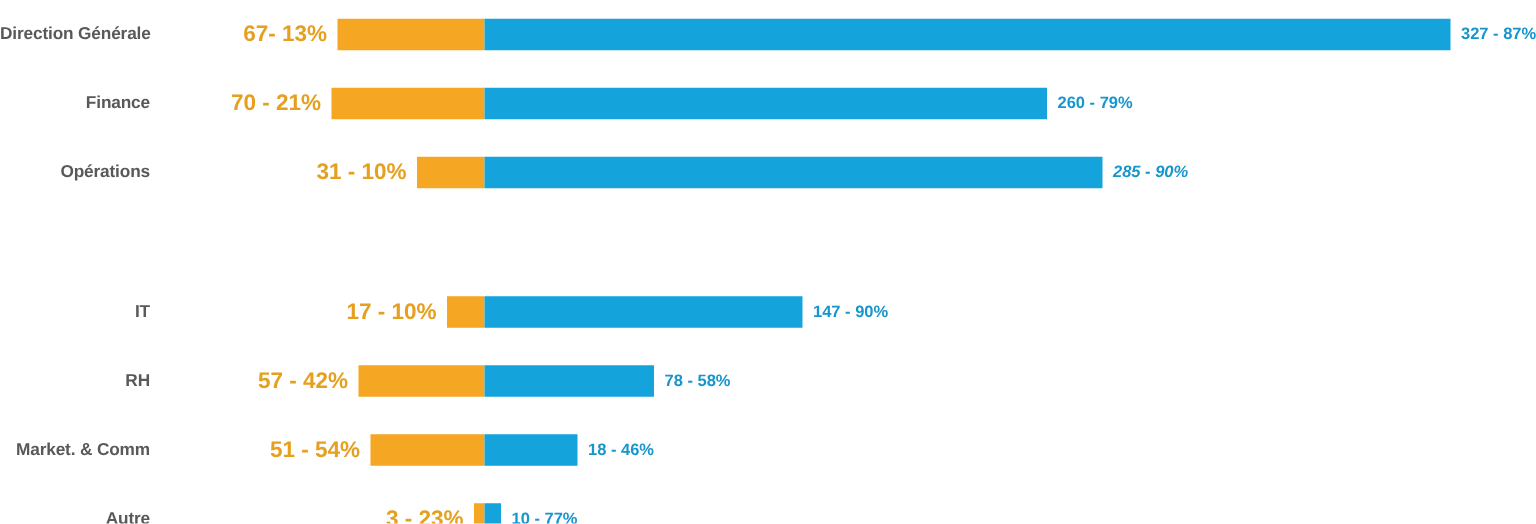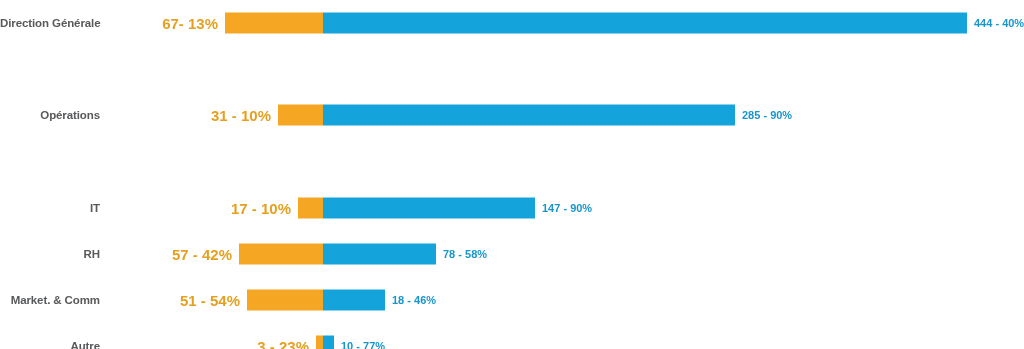--- a/index.html
+++ b/index.html
@@ -82,30 +82,39 @@
 </head>
 <body>
 
 <div id="chart">
     <div class="row" style="top: 0px;">
       <div class="cat-label">Direction Générale</div>
       <div class="bars">
         <div class="bar bar-left" style="left: 225px; width: 98px;"></div>
         <div class="bar bar-right" style="left: 323px; width: 644px;"></div>
         <div class="val-left" style="right: 806px;">67- 13%</div>
-        <div class="val-right" style="left: 974px;">444 - 40%</div>
+        <div class="val-right" style="left: 974px;">327 - 87%</div>
+      </div>
+    </div>
+    <div class="row" style="top: 46px;">
+      <div class="cat-label">Finance</div>
+      <div class="bars">
+        <div class="bar bar-left" style="left: 221px; width: 102px;"></div>
+        <div class="bar bar-right" style="left: 323px; width: 375px;"></div>
+        <div class="val-left" style="right: 810px;">70 - 21%</div>
+        <div class="val-right" style="left: 705px;">260 - 79%</div>
       </div>
     </div>
     <div class="row" style="top: 92px;">
       <div class="cat-label">Opérations</div>
       <div class="bars">
         <div class="bar bar-left" style="left: 278px; width: 45px;"></div>
         <div class="bar bar-right" style="left: 323px; width: 412px;"></div>
         <div class="val-left" style="right: 753px; text-align: right;">31 - 10%</div>
-        <div class="val-right" style="left: 742px;">285 - 90%</div>
+        <div class="val-right" style="left: 742px; font-style: italic;">285 - 90%</div>
       </div>
     </div>
     <div class="row" style="top: 185px;">
       <div class="cat-label">IT</div>
       <div class="bars">
         <div class="bar bar-left" style="left: 298px; width: 25px;"></div>
         <div class="bar bar-right" style="left: 323px; width: 212px;"></div>
         <div class="val-left" style="right: 733px;">17 - 10%</div>
         <div class="val-right" style="left: 542px;">147 - 90%</div>
       </div>

